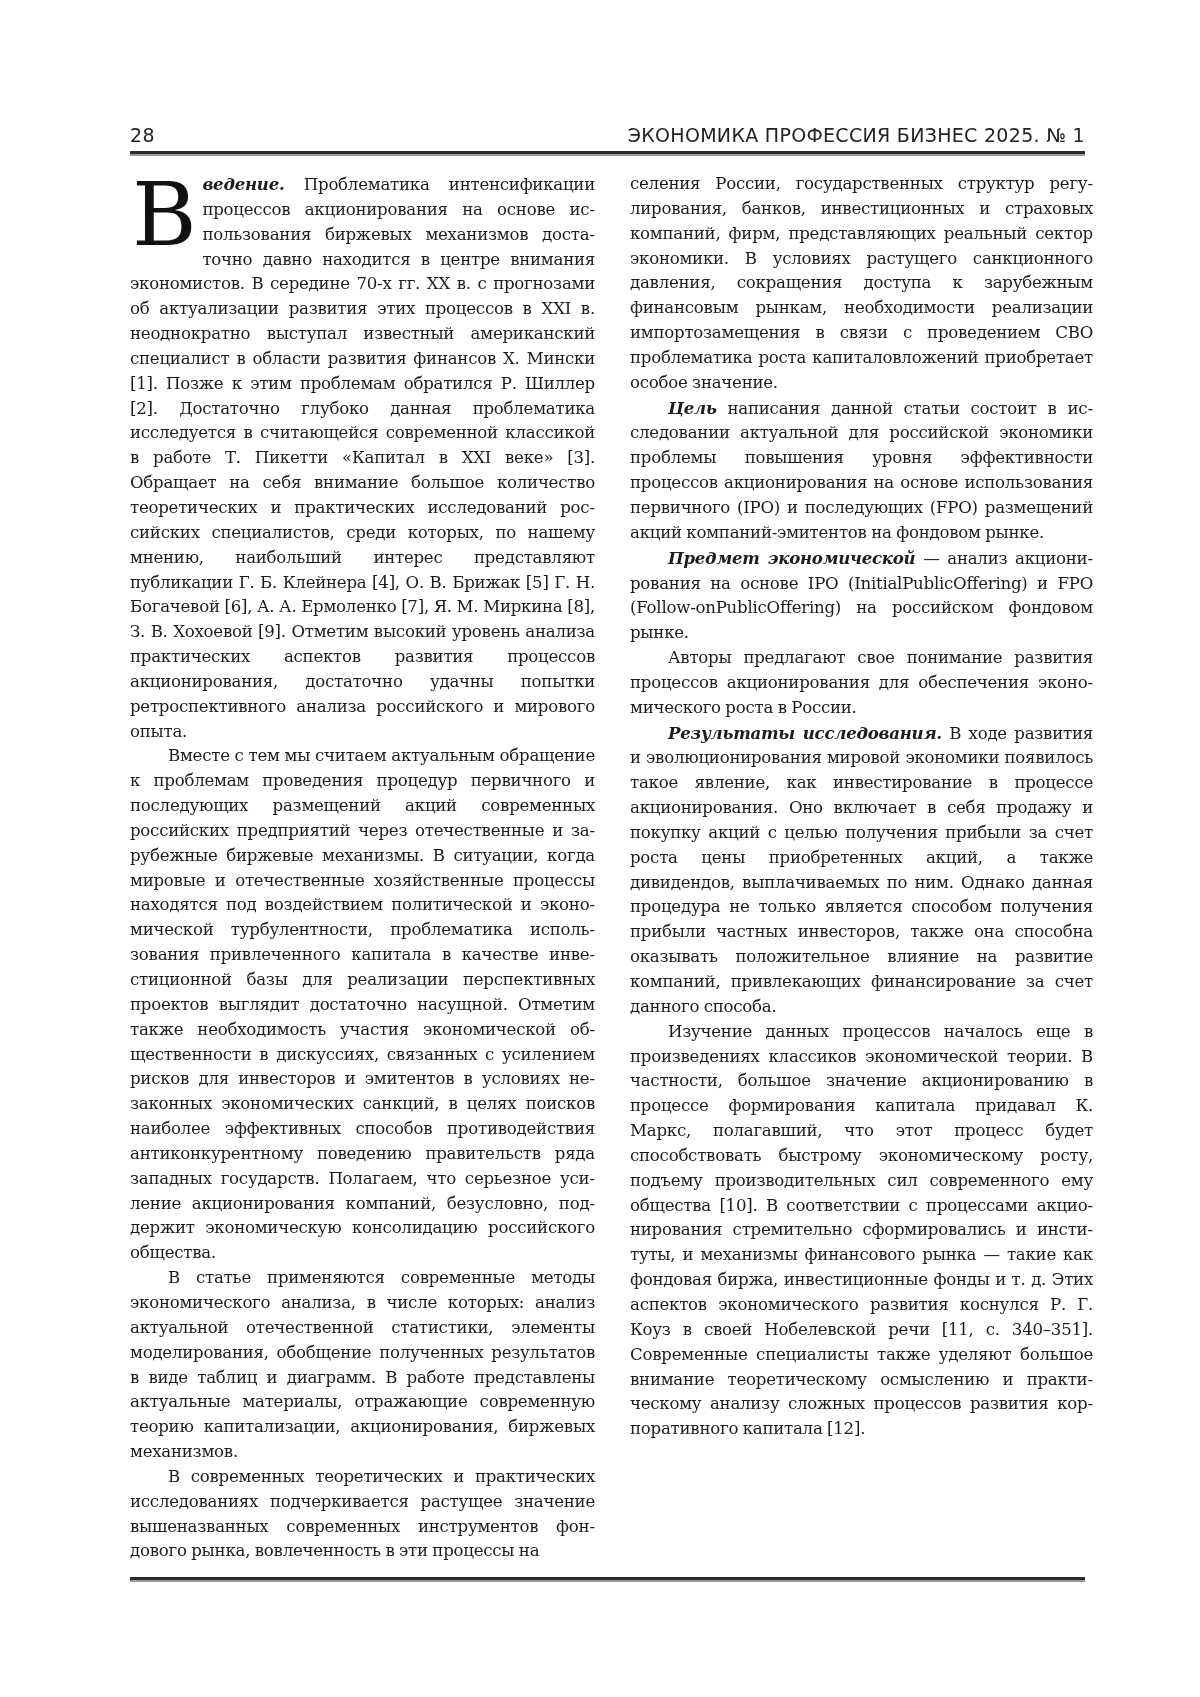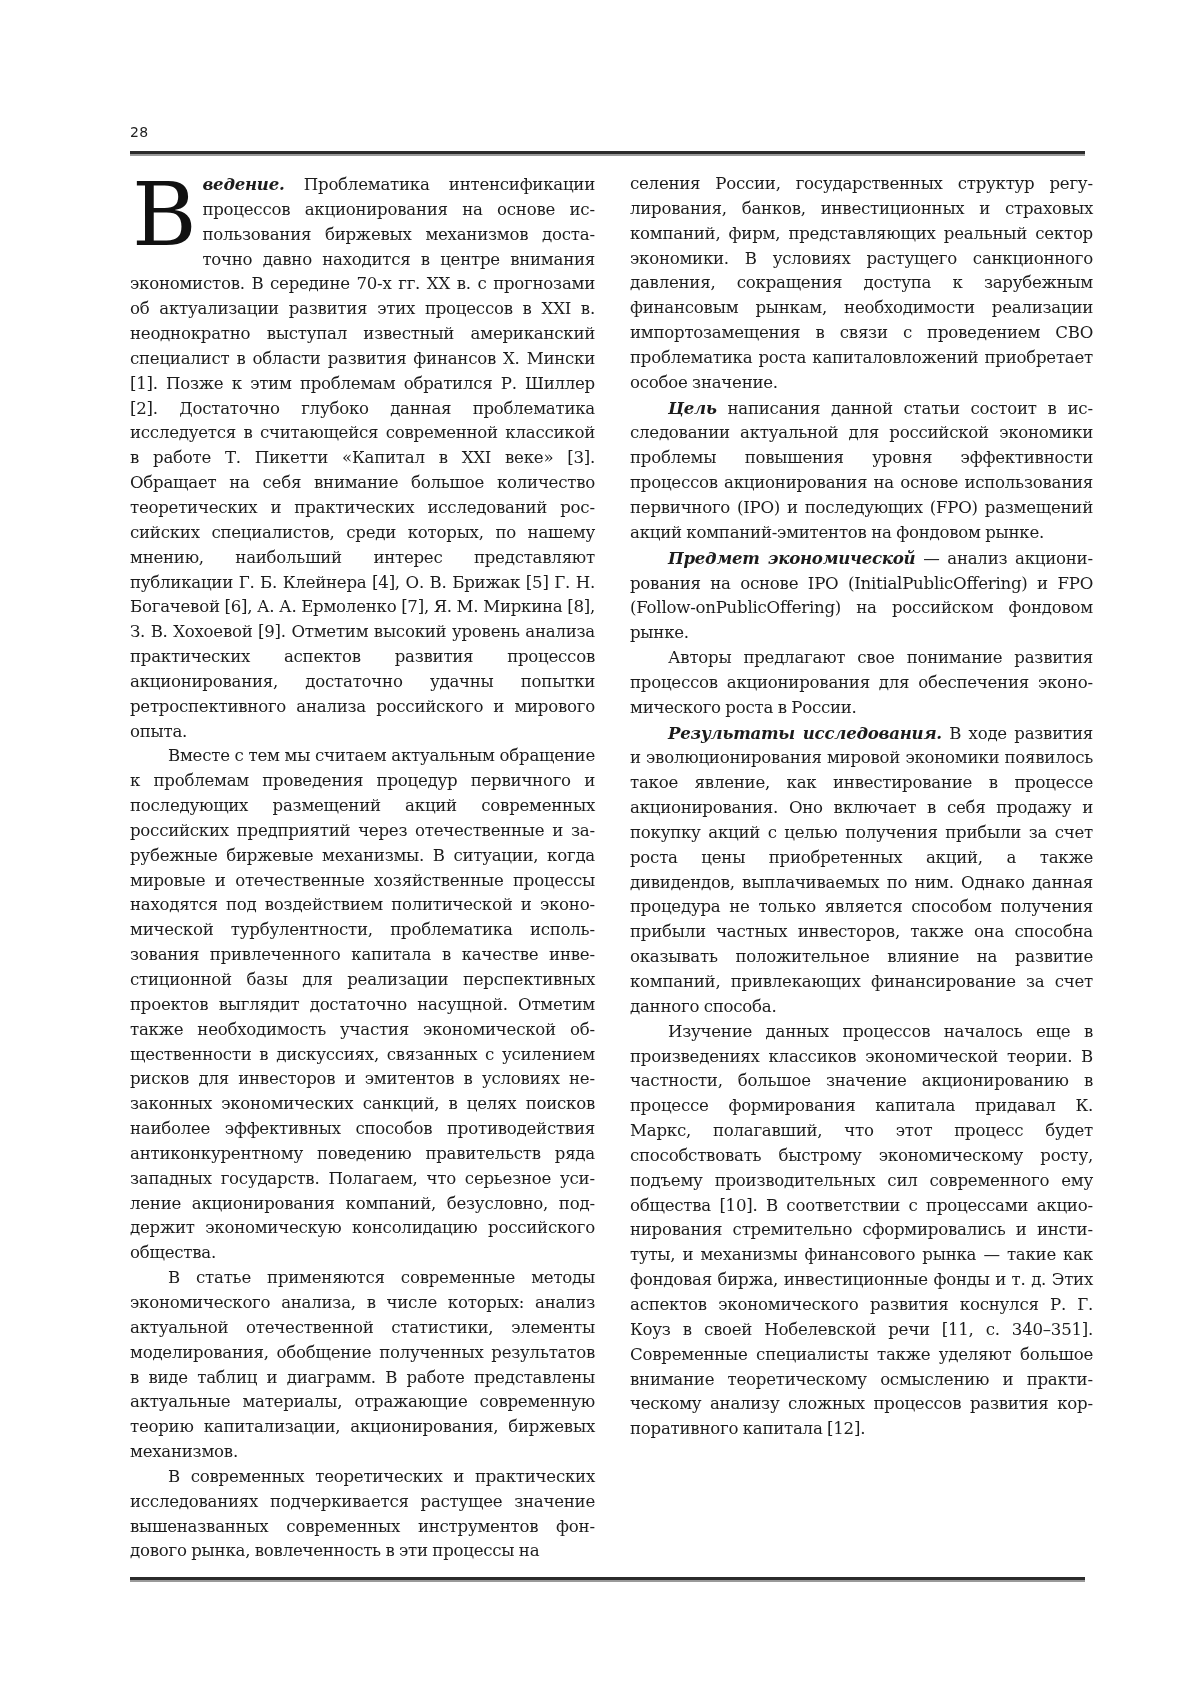--- a/index.html
+++ b/index.html
@@ -1,19 +1,19 @@
 <!DOCTYPE html>
 <html><head>
   <meta charset="utf-8">
   <style>
     html, body { margin: 0; padding: 0; background: #ffffff; }
     body { width: 1200px; height: 1697px; position: relative; overflow: hidden; color: #1a1a1a; }
     .page-header {
       position: absolute; left: 130px; top: 122px; width: 955px; height: 28px;
-      font-family: "DejaVu Sans", sans-serif; font-size: 14px; letter-spacing: 0.3px;
+      font-family: "DejaVu Sans", sans-serif; font-size: 19px; letter-spacing: 0.3px;
       color: #222;
       text-align: center;
     }
     .page-number { position: absolute; left: 0; top: 2px; }
     .journal-title { position: absolute; right: 0; top: 2px; white-space: nowrap; }
     .rule {
       position: absolute; left: 130px; width: 955px; height: 5px;
       border-top: 3px solid #2b2b2b; background: #9a9a9a; box-sizing: border-box;
     }
     .rule.top { top: 151px; }
@@ -33,20 +33,21 @@
       height: 70px; margin: 6px 6px 0 2px; padding-top: 2px; color: #111;
     }
     .lead-bold { font-weight: bold; font-style: italic; }
     .lead-bi { font-weight: bold; font-style: italic; margin-top: 28px; }
   </style>
 </head>
 <body>
 
 <div class="page-header">
   <span class="page-number">28</span>
+  <span class="journal-title">ЭКОНОМИКА ПРОФЕССИЯ БИЗНЕС 2025. № 1</span>
 </div>
 <div class="rule top"></div>
 
 <div class="column left">
   <p class="noindent"><span class="dropcap">В</span><span class="lead-bold">ведение.</span><span> Проблематика интенсификации процессов акционирования на основе ис­пользования биржевых механизмов доста­точно давно находится в центре внимания эко­номистов. В середине 70-х гг. XX в. с прогнозами об актуализации развития этих процессов в XXI в. неоднократно выступал известный американский специалист в области развития финансов Х. Мин­ски [1]. Позже к этим проблемам обратился Р. Шил­лер [2]. Достаточно глубоко данная проблематика исследуется в считающейся современной класси­кой в работе Т. Пикетти «Капитал в XXI веке» [3]. Обращает на себя внимание большое количество теоретических и практических исследований рос­сийских специалистов, среди которых, по наше­му мнению, наибольший интерес представляют публикации Г. Б. Клейнера [4], О. В. Брижак [5] Г. Н. Богачевой [6], А. А. Ермоленко [7], Я. М. Мир­кина [8], З. В. Хохоевой [9]. Отметим высокий уро­вень анализа практических аспектов развития процессов акционирования, достаточно удачны попытки ретроспективного анализа российского и мирового опыта.</span></p>
   <p>Вместе с тем мы считаем актуальным обраще­ние к проблемам проведения процедур первично­го и последующих размещений акций современных российских предприятий через отечественные и за­рубежные биржевые механизмы. В ситуации, когда мировые и отечественные хозяйственные процессы находятся под воздействием политической и эконо­мической турбулентности, проблематика исполь­зования привлеченного капитала в качестве инве­стиционной базы для реализации перспективных проектов выглядит достаточно насущной. Отметим также необходимость участия экономической об­щественности в дискуссиях, связанных с усилением рисков для инвесторов и эмитентов в условиях не­законных экономических санкций, в целях поисков наиболее эффективных способов противодействия антиконкурентному поведению правительств ряда западных государств. Полагаем, что серьезное уси­ление акционирования компаний, безусловно, под­держит экономическую консолидацию российско­го общества.</p>
   <p>В статье применяются современные методы экономического анализа, в числе которых: анализ актуальной отечественной статистики, элементы моделирования, обобщение полученных результа­тов в виде таблиц и диаграмм. В работе представ­лены актуальные материалы, отражающие совре­менную теорию капитализации, акционирования, биржевых механизмов.</p>
   <p>В современных теоретических и практических исследованиях подчеркивается растущее значение вышеназванных современных инструментов фон­дового рынка, вовлеченность в эти процессы на­</p>
 </div>
 

